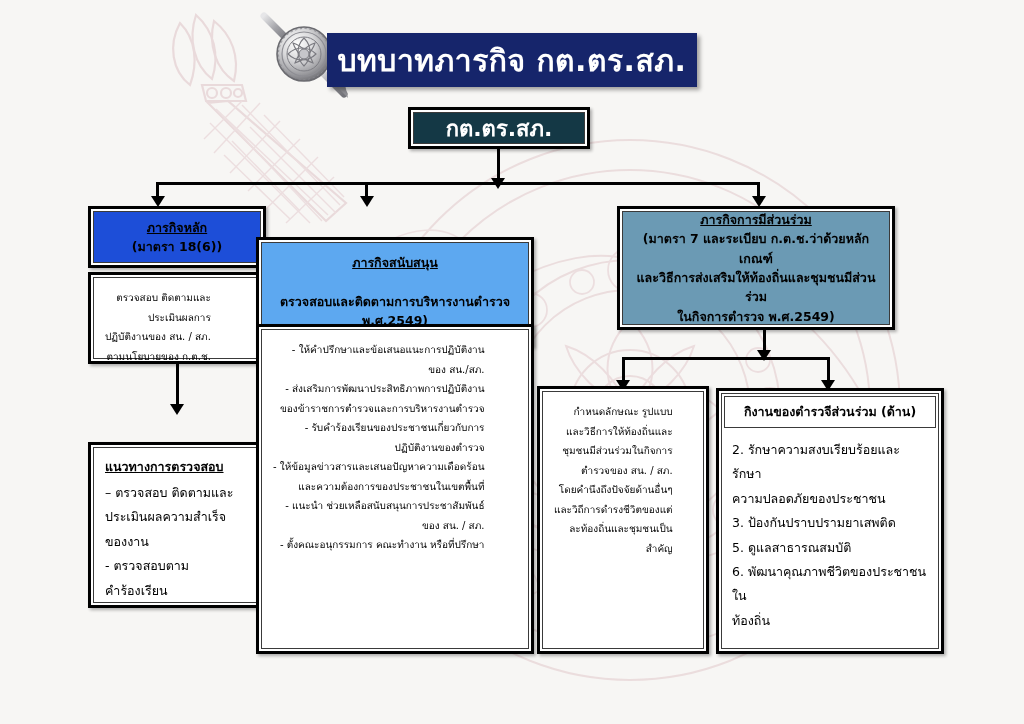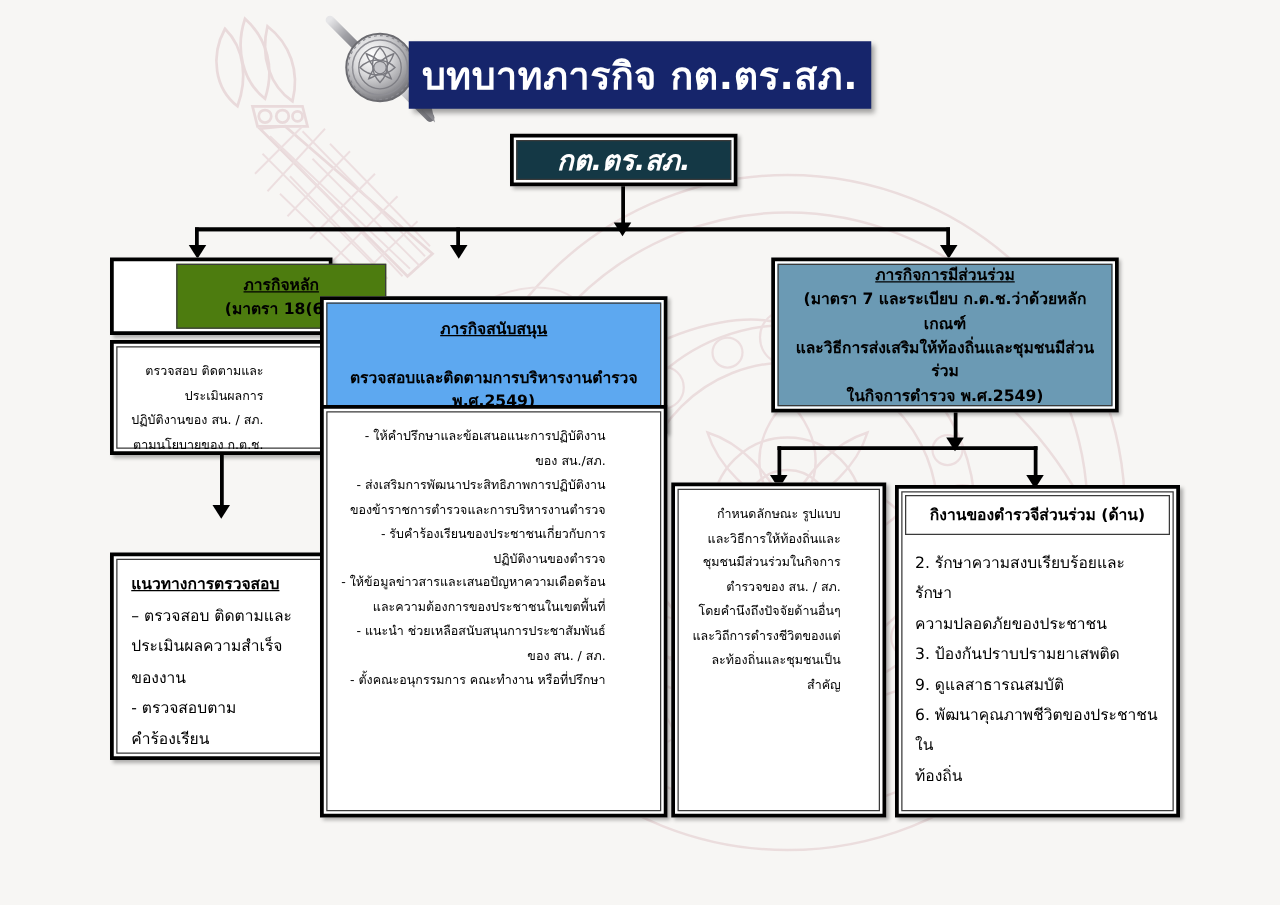--- a/index.html
+++ b/index.html
@@ -39,21 +39,21 @@
     padding:2px;
   }
   .inner{
     border:1px solid #3a3a3a;box-sizing:border-box;
     height:100%;width:100%;
     display:flex;flex-direction:column;
   }
 
   
   #root-node{left:408px;top:107px;width:182px;height:42px;}
-  #root-node .inner{background:#143845;align-items:center;justify-content:center;font-style:italic;}
+  #root-node .inner{background:#143845;align-items:center;justify-content:center;}
   #root-node .t{color:#fff;font-size:22px;font-weight:bold;}
 
   
   .hdr .inner{align-items:center;justify-content:center;padding:6px 8px;}
   .hdr .t{
     text-align:center;font-size:12.5px;font-weight:bold;color:#000;
     line-height:1.55;
   }
   .hdr .t .u{text-decoration:underline;}
 
@@ -242,21 +242,21 @@
   <div class="arrow" style="left:151px;top:196px;"></div>
 
   <div class="ln vline" style="left:365px;top:182px;height:18px;"></div>
   <div class="arrow" style="left:360px;top:196px;"></div>
 
   <div class="ln vline" style="left:757px;top:182px;height:18px;"></div>
   <div class="arrow" style="left:752px;top:196px;"></div>
 
   <div class="node hdr" id="hdr-main">
     <div class="outer">
-        <div class="inner" style="background: #4d7c0f; margin-left: 48px;">
+        <div class="inner" style="background: #1d4ed8;">
       <div class="t">
         <span class="u">ภารกิจหลัก</span><br>
         <span>(มาตรา 18(6))</span>
       </div>
     </div>
       </div>
   </div>
 
   <div class="node body-box" id="body-main">
     <div class="outer">
@@ -353,21 +353,21 @@
   </div>
 
   <div class="node" id="box-activities">
     <div class="outer">
         <div class="inner">
       <div class="strip">กิงานของตำรวจีส่วนร่วม (ด้าน)</div>
       <div class="listwrap">
         <div class="li">2. รักษาความสงบเรียบร้อยและรักษา
 ความปลอดภัยของประชาชน</div>
         <div class="li">3. ป้องกันปราบปรามยาเสพติด</div>
-        <div class="li">9. ดูแลสาธารณสมบัติ</div>
+        <div class="li">5. ดูแลสาธารณสมบัติ</div>
         <div class="li">6. พัฒนาคุณภาพชีวิตของประชาชนใน
 ท้องถิ่น</div>
       </div>
     </div>
       </div>
   </div>
 
 </div>
 
 </body></html>

